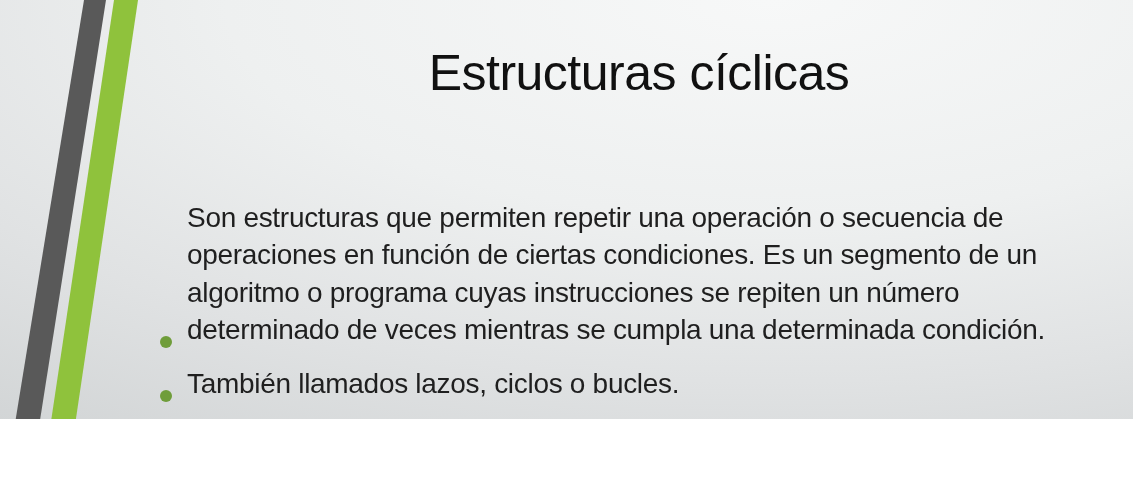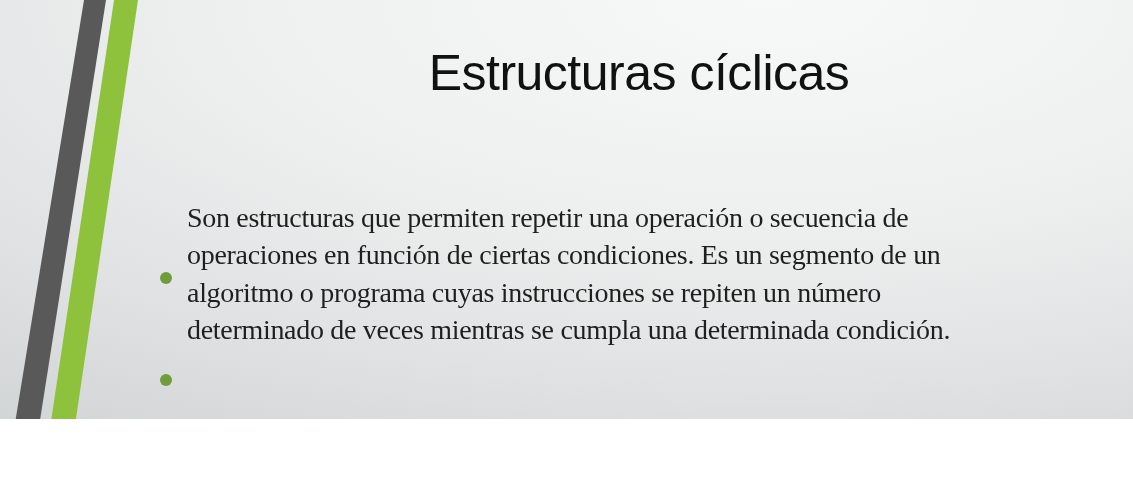--- a/index.html
+++ b/index.html
@@ -27,23 +27,22 @@
     letter-spacing: -0.5px;
     color: var(--title-text, #111111);
     font-weight: 400;
   }
   .bullets {
     position: absolute;
     left: 150px; top: 199px; right: 0;
   }
   .bullet {
     display: flex;
-    align-items: center;
+    align-items: flex-end;
     margin: 0 0 17px 0;
-    font-family: Liberation Serif, serif;
   }
   .bullet .dot {
     flex: none;
     width: 12px; height: 12px;
     border-radius: 50%;
     background: var(--bullet-dot, #6f9d3a);
     margin: 9px 15px 0 10px;
   }
   .bullet .text {
     white-space: pre;
@@ -74,16 +73,20 @@
   <div class="bullets">
     <div class="bullet">
       <span class="dot"></span>
       <div class="text">Son estructuras que permiten repetir una operación o secuencia de
 operaciones en función de ciertas condiciones. Es un segmento de un
 algoritmo o programa cuyas instrucciones se repiten un número
 determinado de veces mientras se cumpla una determinada condición.</div>
     </div>
     <div class="bullet">
       <span class="dot"></span>
+      <div class="text">También llamados lazos, ciclos o bucles.</div>
+    </div>
+    <div class="bullet">
+      <span class="dot"></span>
     </div>
   </div>
 
 </div>
 
 </body></html>

